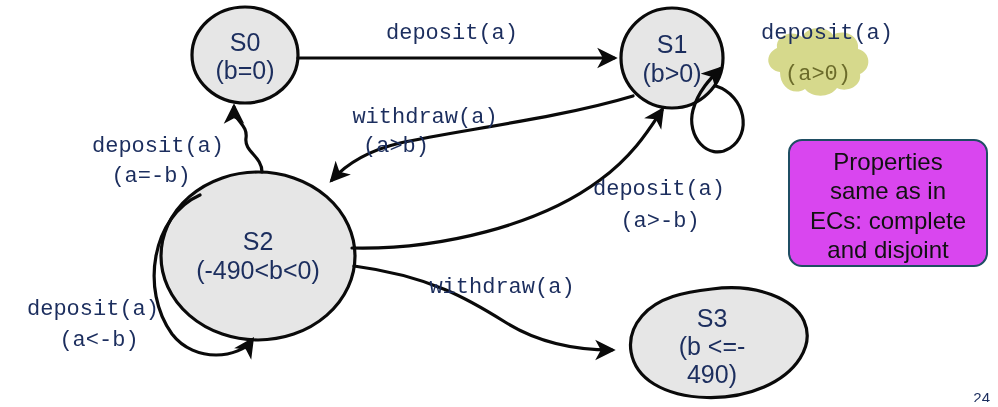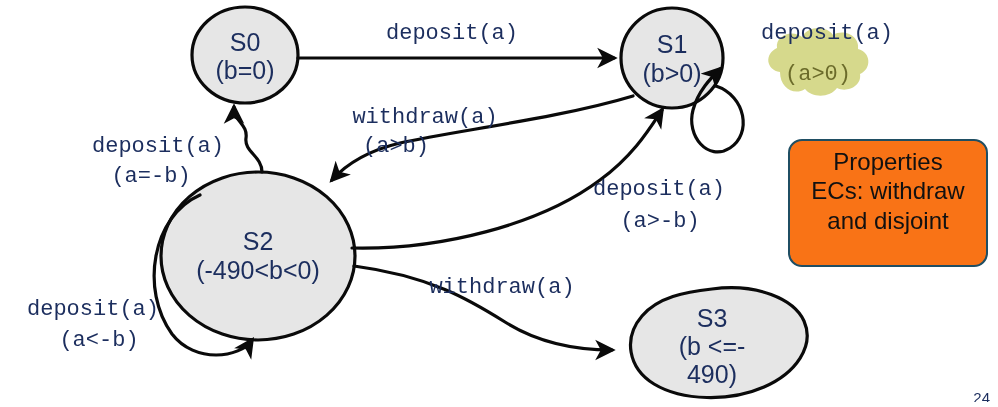--- a/index.html
+++ b/index.html
@@ -58,21 +58,21 @@
     font-size: 22px;
     fill: #6b6b2a;
     text-anchor: middle;
     dominant-baseline: middle;
   }
   .note-box {
     position: absolute;
     box-sizing: border-box;
     border: 2.5px solid #1f4e63;
     border-radius: 14px;
-    background: #f97316;
+    background: #d946ef;
     text-align: center;
     color: #111111;
     font-family: "Liberation Sans", sans-serif;
     font-size: 24px;
     line-height: 1.22;
     padding: 6px 8px 4px 8px;
   }
   .note-line { display: block; white-space: nowrap; }
   .page-number {
     position: absolute;
@@ -194,19 +194,20 @@
       <path class="edge" d="
         M 354 266
         C 430 276 470 300 505 322
         C 540 344 580 350 612 350" marker-end="url(#arrow)"></path>
       <text class="edge-label" x="502" y="287">withdraw(a)</text>
     </g>
   </svg>
 
   <div class="note-box" style="left:788px; top:139px; width:200px; height:128px;">
     <span class="note-line">Properties</span>
-    <span class="note-line">ECs: withdraw</span>
+    <span class="note-line">same as in</span>
+    <span class="note-line">ECs: complete</span>
     <span class="note-line">and disjoint</span>
   </div>
 
   <div class="page-number">24</div>
 
 </div>
 
 </body></html>

